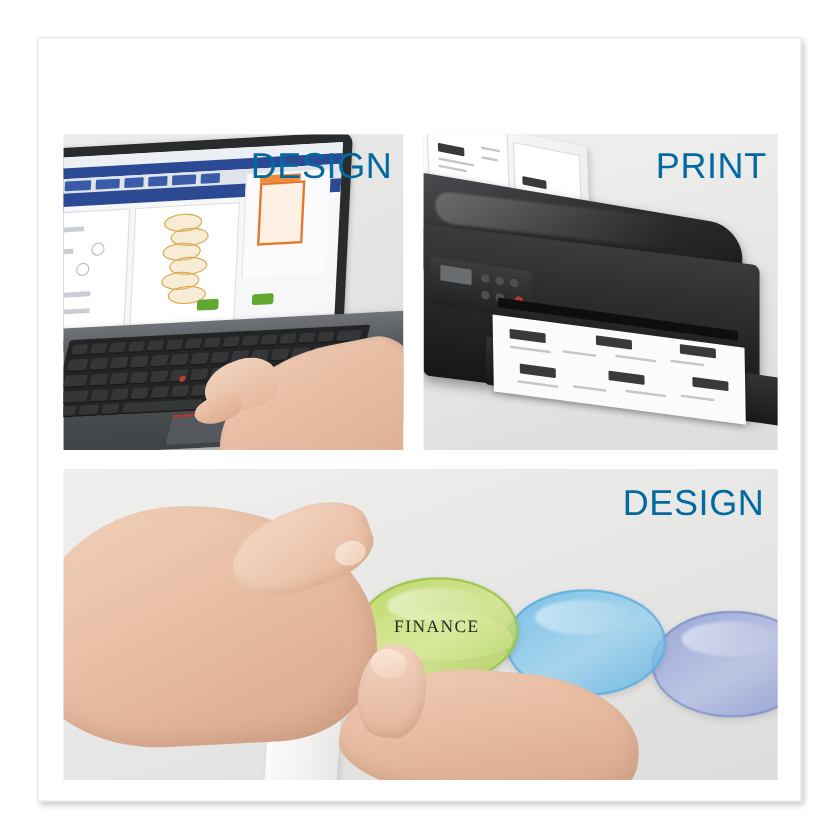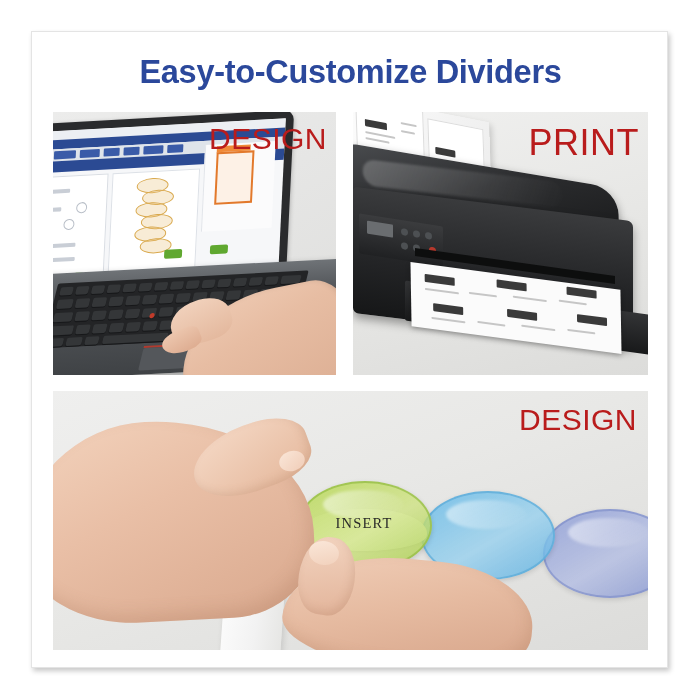--- a/index.html
+++ b/index.html
@@ -35,26 +35,26 @@
     position:absolute;overflow:hidden;background:#e3e3e1;
   }
   .p-design{left:21px;top:80px;width:283px;height:263px;}
   .p-print {left:321px;top:80px;width:295px;height:263px;}
   .p-insert{left:21px;top:359px;width:595px;height:259px;}
 
   .panel-label{
     position:absolute;z-index:40;
     font-family:"Liberation Sans", sans-serif;
     font-weight:300;
-    color:#b91c1c;
+    color:#0369a1;
     letter-spacing:.5px;
     white-space:nowrap;
   }
   .lbl-design{right:9px;top:10px;font-size:30px;}
-  .lbl-print {right:9px;top:10px;font-size:36px;}
+  .lbl-print {right:9px;top:10px;font-size:30px;}
   .lbl-insert{right:11px;top:12px;font-size:30px;}
 
   
   .p-design .bg{position:absolute;inset:0;background:
      linear-gradient(150deg,#ececeb 0%,#e6e6e5 45%,#dededc 100%);}
 
   .lap{position:absolute;left:-40px;top:4px;width:330px;height:262px;
        transform:rotate(-5.2deg);}
   .lid{position:absolute;left:0;top:0;width:282px;height:168px;
        background:#2a2b2d;border-radius:4px 10px 3px 3px;
@@ -190,21 +190,20 @@
      box-shadow:inset -3px -4px 8px rgba(160,110,80,.2);}
   .nail-bot{position:absolute;left:256px;top:150px;width:30px;height:24px;
      background:linear-gradient(160deg,#fbe8da,#f1d0bb);border-radius:50%;transform:rotate(9deg);}
 </style>
 </head>
 <body>
 
 <div class="stage">
   <div class="card">
 
-    <div class="headline">Easy-to-Customize Dividers</div>
 
     <div class="panel p-design">
       <div class="bg"></div>
 
       <div class="lap">
         <div class="lid">
           <div class="screen">
             <div class="scr-toolbar"></div>
             <div class="scr-bluebar"></div>
             <div class="scr-tabs">
@@ -394,21 +393,21 @@
       <div class="tab tab-purple">
         <div class="tab-gloss"></div>
       </div>
       <div class="tab tab-blue">
         <div class="tab-gloss"></div>
       </div>
 
       <div class="paper-card"></div>
 
       <div class="insertstrip"></div>
-      <div class="finance">INSERT</div>
+      <div class="finance">FINANCE</div>
 
       <div class="tab tab-green">
         <div class="tab-gloss"></div>
       </div>
 
       <div class="hand-left"></div>
       <div class="finger-top"></div>
       <div class="nail-top"></div>
       <div class="hand-bottom"></div>
       <div class="finger-bot"></div>

